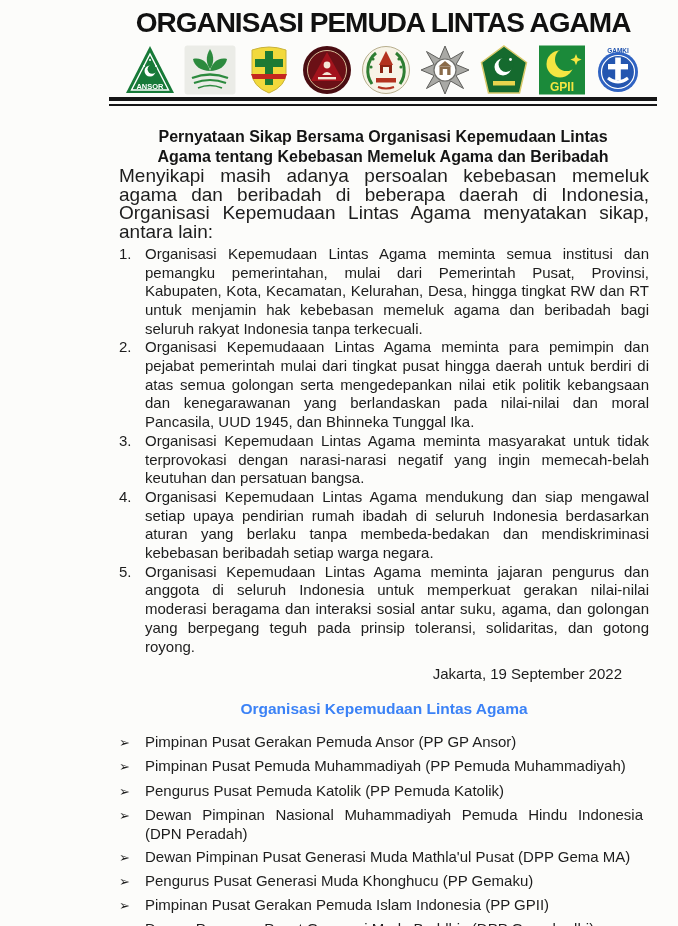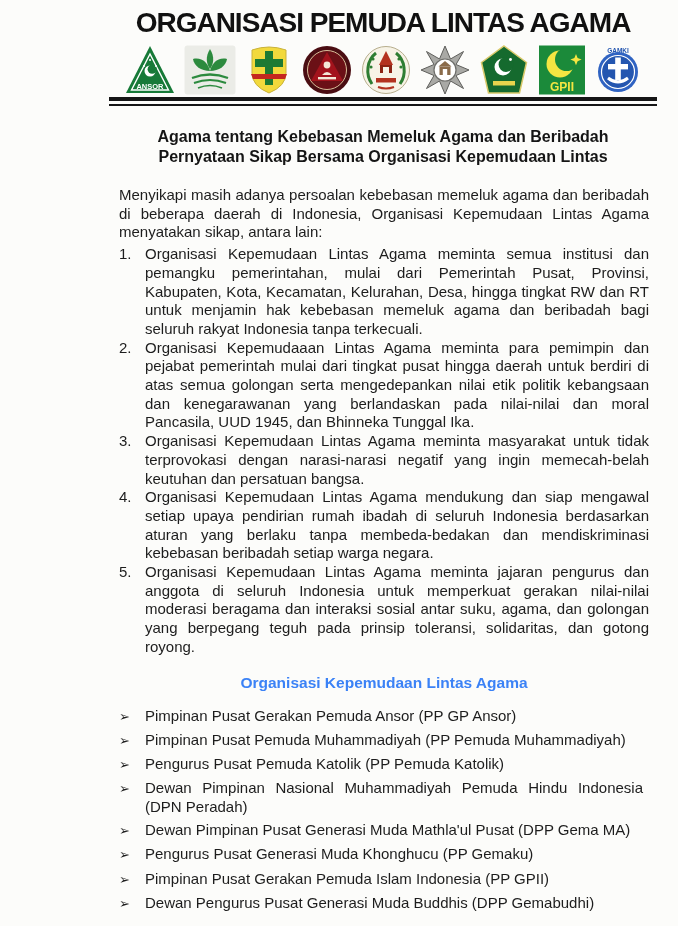--- a/index.html
+++ b/index.html
@@ -42,22 +42,21 @@
     margin: 21px auto 0 auto;
     width: 510px;
     text-align: center;
     font-weight: bold;
     font-size: 16px;
     line-height: 20px;
     color: #151515;
   }
   .content { padding: 0 73px 0 75px; }
   .intro {
-    margin-top: 19px;
-    font-size: 15px;
+    font-size: 19px;
     line-height: 18.7px;
     text-align: justify;
   }
   .points { margin-top: 3px; }
   .point { display: flex; font-size: 15px; line-height: 18.7px; }
   .point-num { width: 26px; flex: none; }
   .point-text { flex: 1; text-align: justify; }
   .dateline {
     margin-top: 9px;
     padding-right: 27px;
@@ -187,22 +186,22 @@
         <rect x="20.2" y="12.5" width="5.6" height="23" fill="#ffffff"></rect>
         <rect x="13" y="19" width="20" height="5.4" fill="#ffffff"></rect>
         <path d="M13 33 Q23 41 33 33" fill="none" stroke="#ffffff" stroke-width="3"></path>
       </svg>
     </span>
   </div>
 
   <div class="double-rule"></div>
 
   <div class="stmt-title">
+    <span style="display:block">Pernyataan Sikap Bersama Organisasi Kepemudaan Lintas</span>
     <span style="display:block">Agama tentang Kebebasan Memeluk Agama dan Beribadah</span>
-    <span style="display:block">Pernyataan Sikap Bersama Organisasi Kepemudaan Lintas</span>
   </div>
 
   <div class="content">
 
     <div class="intro">Menyikapi masih adanya persoalan kebebasan memeluk agama dan beribadah di beberapa daerah di Indonesia, Organisasi Kepemudaan Lintas Agama menyatakan sikap, antara lain:</div>
 
     <div class="points">
       <div class="point">
         <span class="point-num">1.</span>
         <span class="point-text">Organisasi Kepemudaan Lintas Agama meminta semua institusi dan pemangku pemerintahan, mulai dari Pemerintah Pusat, Provinsi, Kabupaten, Kota, Kecamatan, Kelurahan, Desa,  hingga tingkat RW dan RT untuk menjamin hak kebebasan memeluk agama dan beribadah bagi seluruh rakyat Indonesia tanpa terkecuali.</span>
@@ -218,20 +217,21 @@
       <div class="point">
         <span class="point-num">4.</span>
         <span class="point-text">Organisasi Kepemudaan Lintas Agama mendukung dan siap mengawal setiap upaya pendirian rumah ibadah di seluruh Indonesia berdasarkan aturan yang berlaku tanpa membeda-bedakan dan mendiskriminasi kebebasan beribadah setiap warga negara.</span>
       </div>
       <div class="point">
         <span class="point-num">5.</span>
         <span class="point-text">Organisasi Kepemudaan Lintas Agama meminta jajaran pengurus dan anggota di seluruh Indonesia untuk memperkuat gerakan nilai-nilai moderasi beragama dan interaksi sosial antar suku, agama, dan golongan yang berpegang teguh pada prinsip toleransi, solidaritas, dan gotong royong.</span>
       </div>
     </div>
 
+    <div class="dateline">Jakarta, 19 September 2022</div>
 
     <div class="sig-heading">Organisasi Kepemudaan Lintas Agama</div>
 
     <div class="sigs">
       <div class="sig">
         <span class="sig-bullet">➢</span>
         <span class="sig-text">Pimpinan Pusat Gerakan Pemuda Ansor (PP GP Ansor)</span>
       </div>
       <div class="sig">
         <span class="sig-bullet">➢</span>

